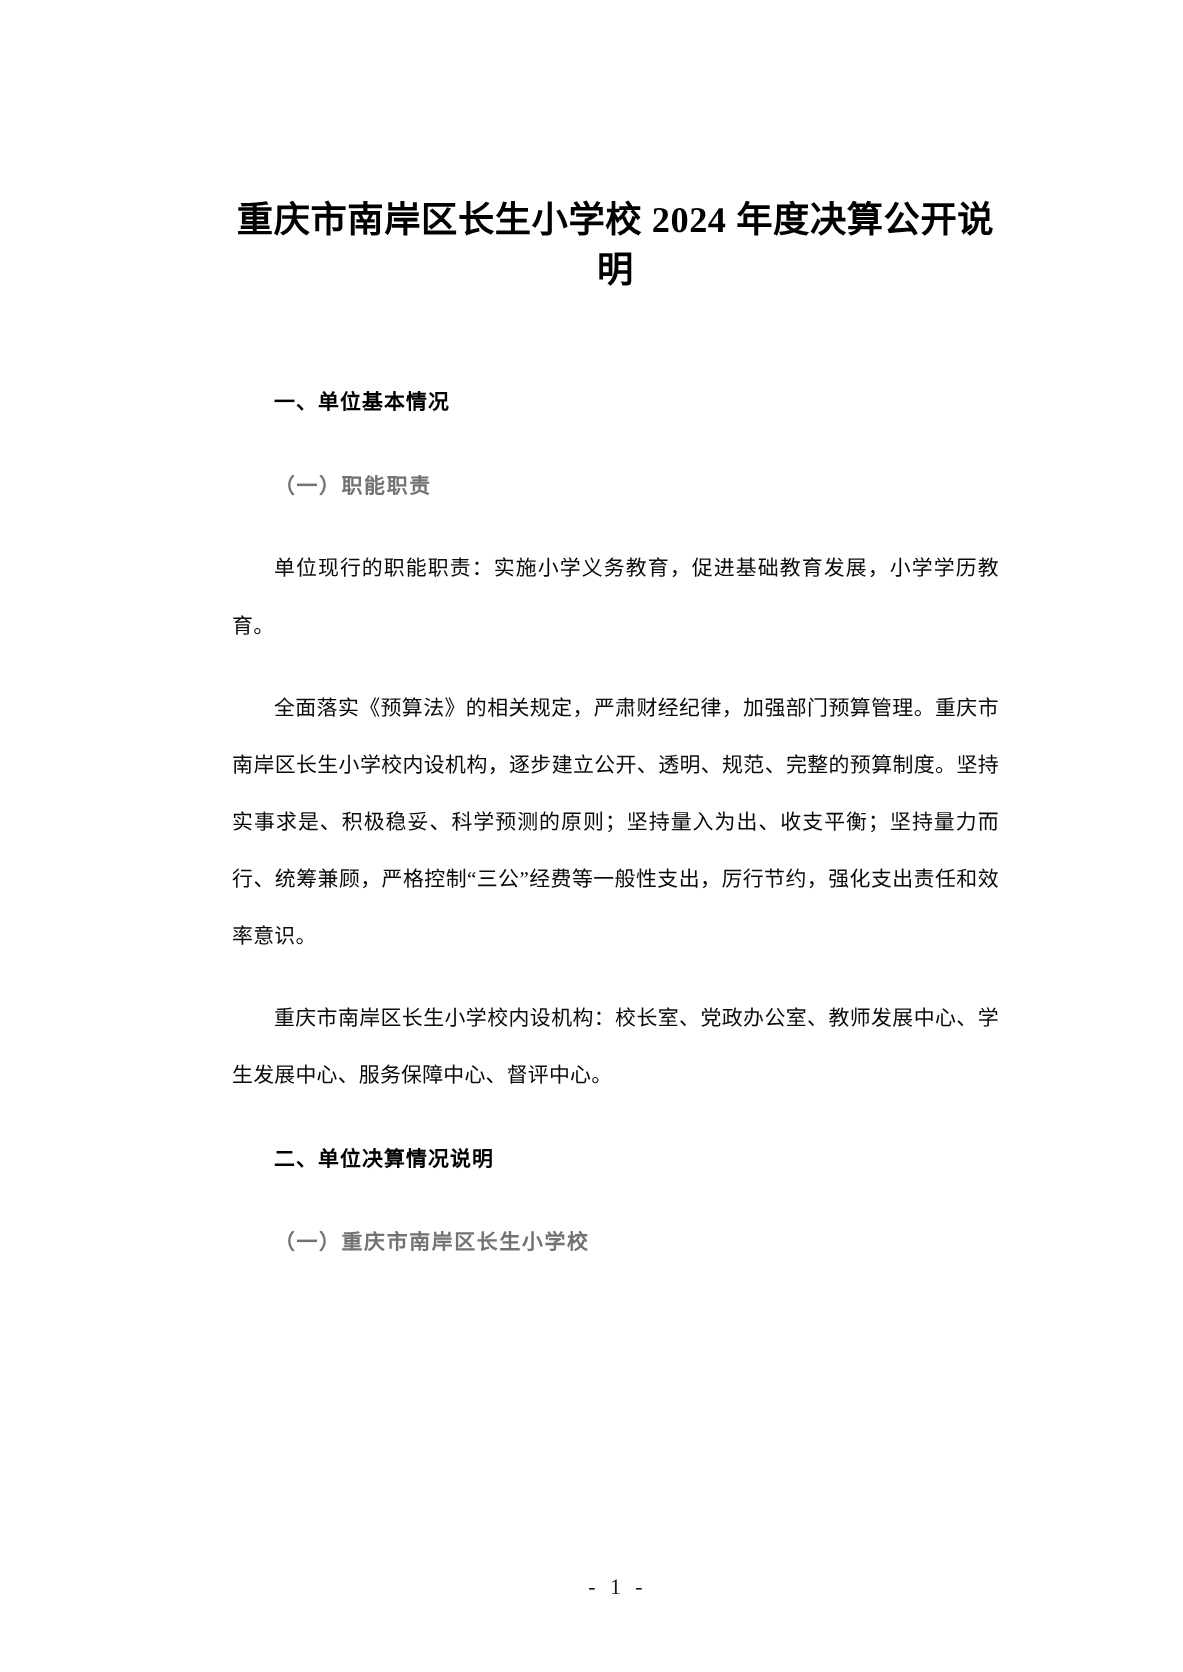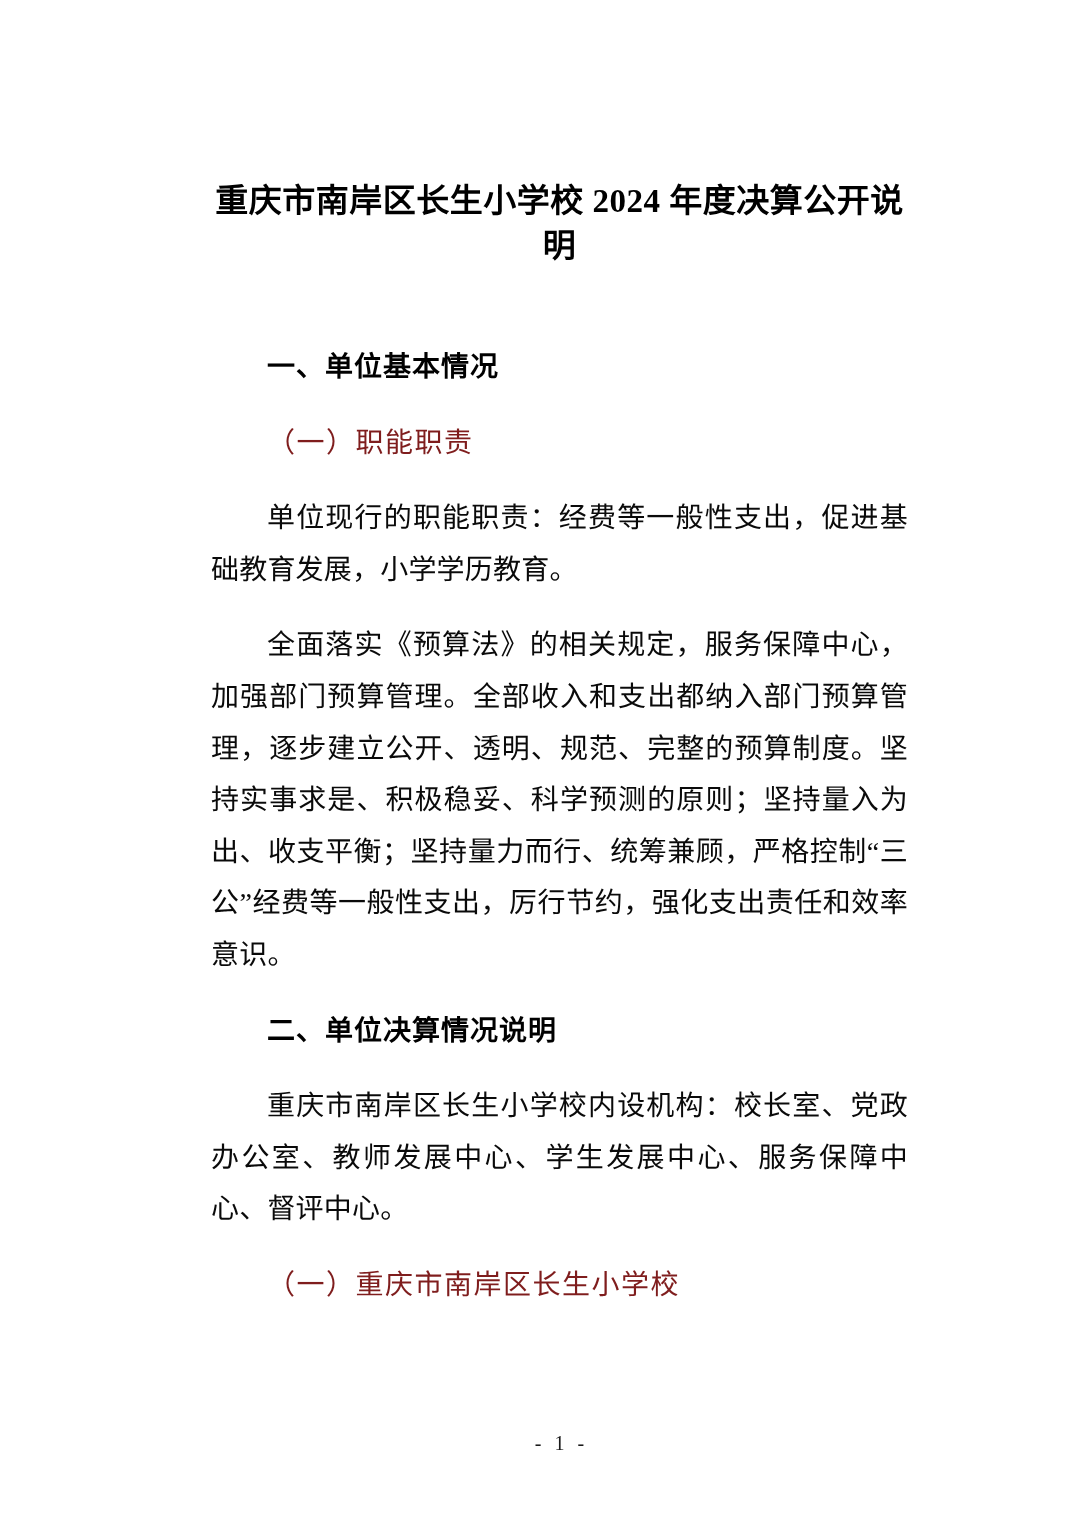--- a/index.html
+++ b/index.html
@@ -20,34 +20,34 @@
   .doc-title {
     font-size: 33px;
     font-weight: 700;
     line-height: 45px;
     text-align: center;
     letter-spacing: 0.5px;
     margin-bottom: 48px;
     font-family: "Liberation Serif", "DejaVu Serif", serif;
   }
   .block {
-    font-size: 28px;
+    font-size: 19px;
     line-height: 51.6px;
     text-indent: 2em;
     color: #0a0a0a;
   }
   .block.h1 {
     font-family: "Liberation Sans", "DejaVu Sans", sans-serif;
     font-weight: 700;
     color: #000000;
     letter-spacing: 1px;
   }
   .block.h2 {
-    font-weight: 400;
-    color: #7f1d1d;
+    font-weight: 700;
+    color: #737373;
     letter-spacing: 1.5px;
   }
   .block.p {
     text-align: justify;
     letter-spacing: 0.2px;
   }
   .page-footer {
     position: absolute;
     left: 0;
     right: 0;
@@ -64,28 +64,28 @@
 
 <div class="page">
   <div class="content">
 
     <div class="doc-title">重庆市南岸区长生小学校 2024 年度决算公开说明</div>
 
     <div class="block h1">一、单位基本情况</div>
 
     <div class="block h2">（一）职能职责</div>
 
-    <div class="block p">单位现行的职能职责：经费等一般性支出，促进基础教育发展，小学学历教育。</div>
+    <div class="block p">单位现行的职能职责：实施小学义务教育，促进基础教育发展，小学学历教育。</div>
 
-    <div class="block p">全面落实《预算法》的相关规定，服务保障中心，加强部门预算管理。全部收入和支出都纳入部门预算管理，逐步建立公开、透明、规范、完整的预算制度。坚持实事求是、积极稳妥、科学预测的原则；坚持量入为出、收支平衡；坚持量力而行、统筹兼顾，严格控制“三公”经费等一般性支出，厉行节约，强化支出责任和效率意识。</div>
+    <div class="block p">全面落实《预算法》的相关规定，严肃财经纪律，加强部门预算管理。重庆市南岸区长生小学校内设机构，逐步建立公开、透明、规范、完整的预算制度。坚持实事求是、积极稳妥、科学预测的原则；坚持量入为出、收支平衡；坚持量力而行、统筹兼顾，严格控制“三公”经费等一般性支出，厉行节约，强化支出责任和效率意识。</div>
 
 
+    <div class="block p">重庆市南岸区长生小学校内设机构：校长室、党政办公室、教师发展中心、学生发展中心、服务保障中心、督评中心。</div>
+
     <div class="block h1">二、单位决算情况说明</div>
-
-    <div class="block p">重庆市南岸区长生小学校内设机构：校长室、党政办公室、教师发展中心、学生发展中心、服务保障中心、督评中心。</div>
 
     <div class="block h2">（一）重庆市南岸区长生小学校</div>
 
 
   </div>
 
   <div class="page-footer">- 1 -</div>
 </div>
 
 </body></html>

